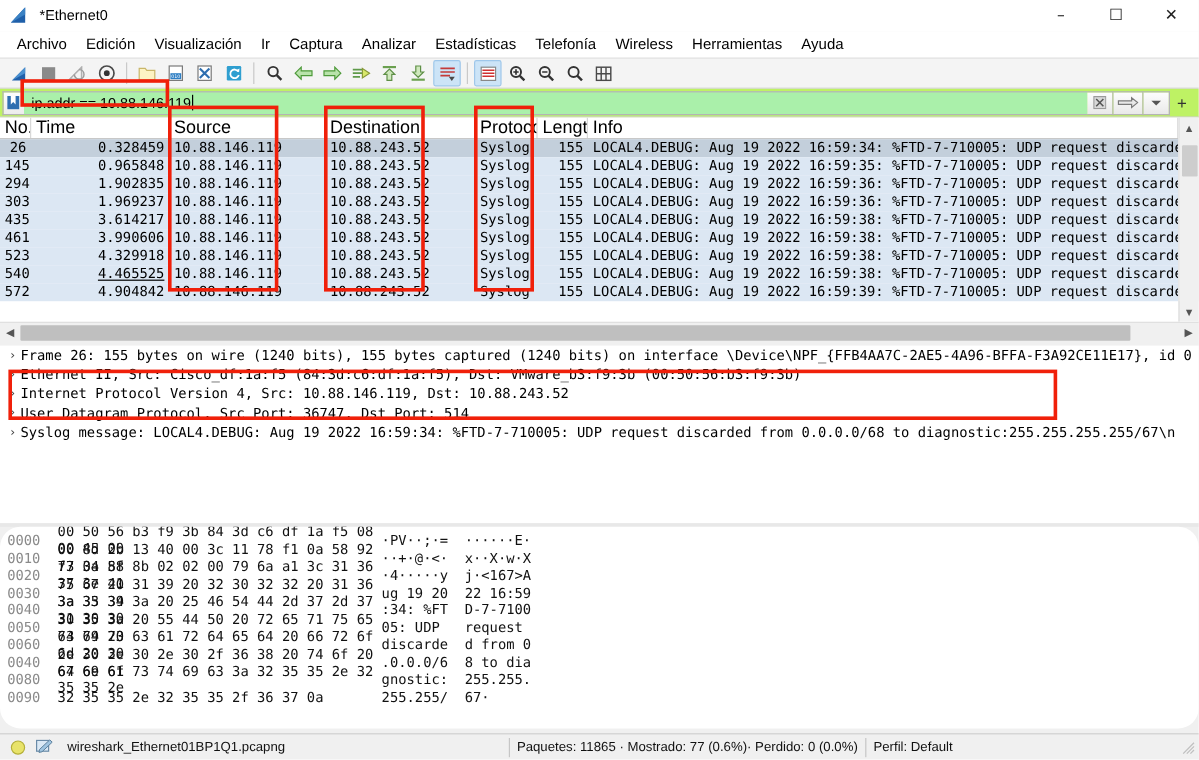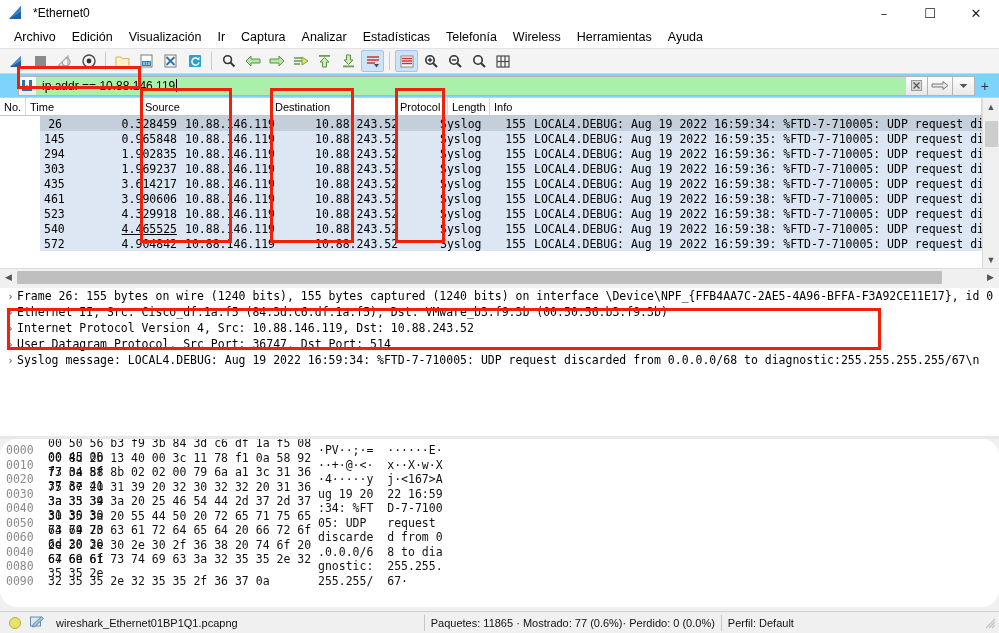--- a/index.html
+++ b/index.html
@@ -44,22 +44,22 @@
     height: 26px; background: #f4f4f4;
     border-top: 1px solid #e3e3e3; border-bottom: 1px solid #d4d4d4;
     display: flex; align-items: center; padding-left: 5px; gap: 1px;
   }
   .tbtn { width: 23px; height: 22px; display: flex; align-items: center; justify-content: center; }
   .tbtn.sel { background: #cce4f7; border: 1px solid #9fc7ea; border-radius: 2px; }
   .tsep { width: 1px; height: 18px; background: #c9c9c9; margin: 0 4px; }
 
   
   .filterbar {
-    height: 24px; background: #7dd3fc;
-    display: flex; align-items: center; padding: 0 4px 0 18px;
+    height: 24px; background: #bef264;
+    display: flex; align-items: center; padding: 0 4px 0 2px;
     border-bottom: 1px solid #cfcfcf;
   }
   .filter-bookmark {
     width: 18px; height: 20px; display:flex; align-items:center; justify-content:center;
     background: linear-gradient(#fdfdfd,#ececec); border:1px solid #b4b4b4; border-right:none;
   }
   .filter-input {
     flex: 1; height: 20px; background: #aaf0aa;
     border: 1px solid #b4b4b4; border-left: none; border-right: none;
     display: flex; align-items: center; padding-left: 6px;
@@ -71,28 +71,28 @@
     height: 20px; min-width: 22px; padding: 0 3px;
     background: linear-gradient(#fdfdfd,#e9e9e9); border:1px solid #b4b4b4;
     display:flex; align-items:center; justify-content:center; border-left: none;
   }
   .filter-plus { padding: 0 6px; font-size: 14px; color:#333; }
 
   
   .packetlist { position: relative; background: #ffffff; }
   .plist-head {
     display: flex; height: 18px; background: #ffffff;
-    border-bottom: 1px solid #c8c8c8; font-size: 11px;
+    border-bottom: 1px solid #c8c8c8; font-size: 15px;
   }
   .plist-head .hc {
     border-right: 1px solid #d8d8d8; padding: 1px 4px;
     display: flex; align-items: center; overflow: hidden; white-space: nowrap;
   }
   .plist-body { font-family: "DejaVu Sans Mono", monospace; font-size: 11.5px; }
-  .prow { display: flex; height: 15px; align-items: center; margin-left: 40px; }
+  .prow { display: flex; height: 15px; align-items: flex-start; }
   .prow.sel { background: #c3cfdb; }
   .prow.alt { background: #dce7f3; }
   .pc { padding: 0 4px; overflow: hidden; white-space: nowrap; }
   .pc.num { text-align: right; }
   .pc.len { text-align: right; }
 
   
   .redbox { position: absolute; border: 3px solid #f0200a; pointer-events: none; z-index: 40; }
 
   

